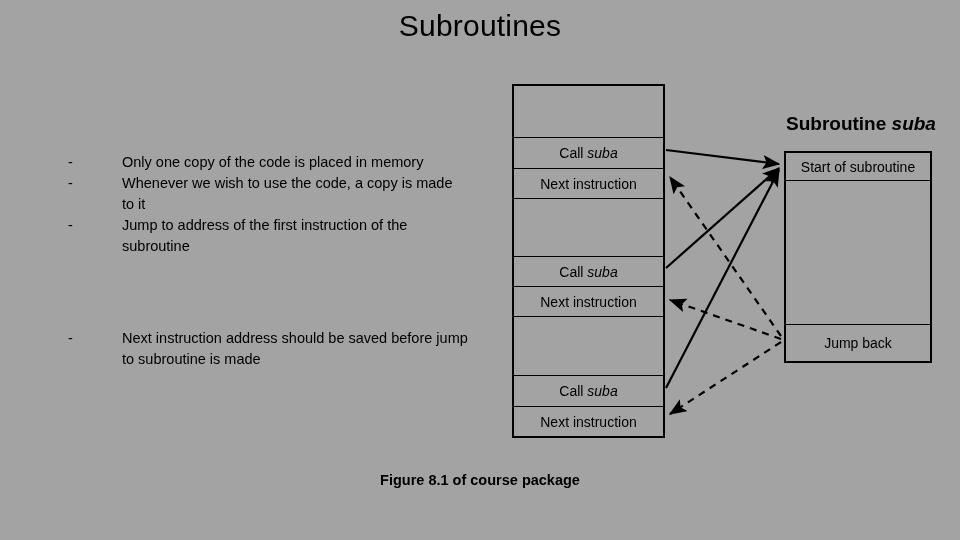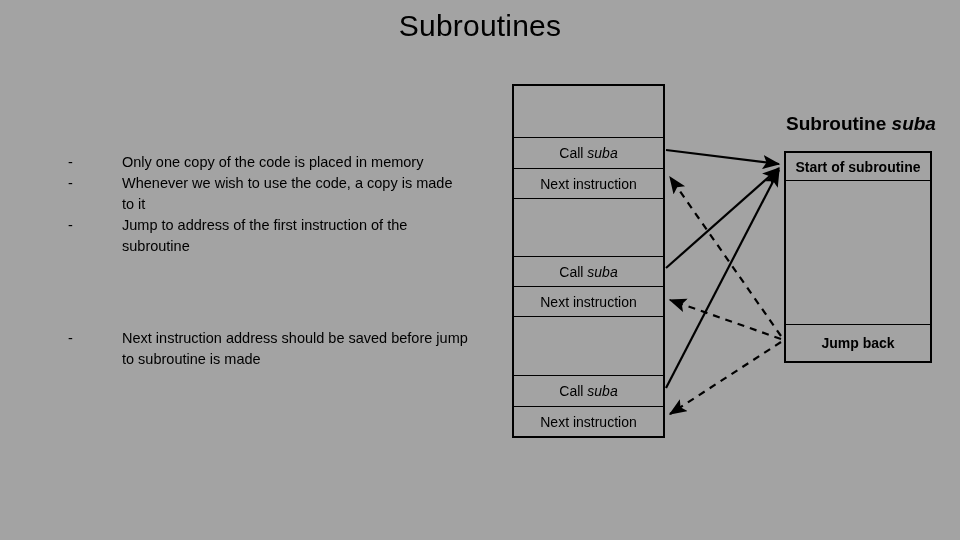--- a/index.html
+++ b/index.html
@@ -90,21 +90,21 @@
     box-sizing: border-box;
     display: flex;
     flex-direction: column;
   }
   .sub-row {
     box-sizing: border-box;
     display: flex;
     align-items: center;
     justify-content: center;
     font-size: 14px;
-    font-weight: bold;
+    font-weight: normal;
     line-height: 1;
   }
   #sub-row-start { height: 28px; border-bottom: 1px solid #000000; }
   #sub-row-mid   { flex: 1 1 auto; border-bottom: 1px solid #000000; }
   #sub-row-jump  { height: 36px; }
 
   
   #sub-label {
     position: absolute;
     left: 786px;
@@ -201,14 +201,15 @@
 
     <line x1="666" y1="150" x2="779" y2="164" stroke="#000000" stroke-width="2.2" marker-end="url(#ah)"></line>
     <line x1="666" y1="268" x2="779" y2="168" stroke="#000000" stroke-width="2.2" marker-end="url(#ah)"></line>
     <line x1="666" y1="388" x2="779" y2="170" stroke="#000000" stroke-width="2.2" marker-end="url(#ah)"></line>
 
     <line x1="781" y1="336" x2="670" y2="177" stroke="#000000" stroke-width="2.2" stroke-dasharray="7,6" marker-end="url(#ah)"></line>
     <line x1="781" y1="339" x2="670" y2="300" stroke="#000000" stroke-width="2.2" stroke-dasharray="7,6" marker-end="url(#ah)"></line>
     <line x1="781" y1="342" x2="670" y2="414" stroke="#000000" stroke-width="2.2" stroke-dasharray="7,6" marker-end="url(#ah)"></line>
   </svg>
 
+  <div id="figure-caption">Figure 8.1 of course package</div>
 
 </div>
 
 </body></html>

